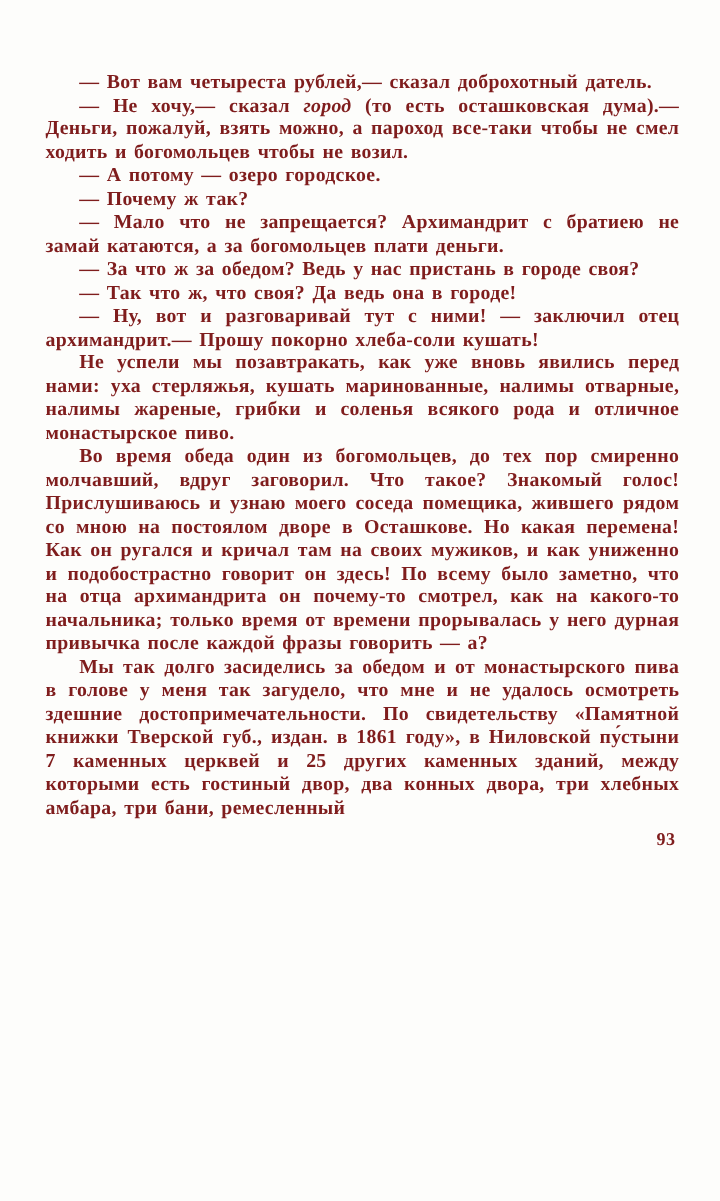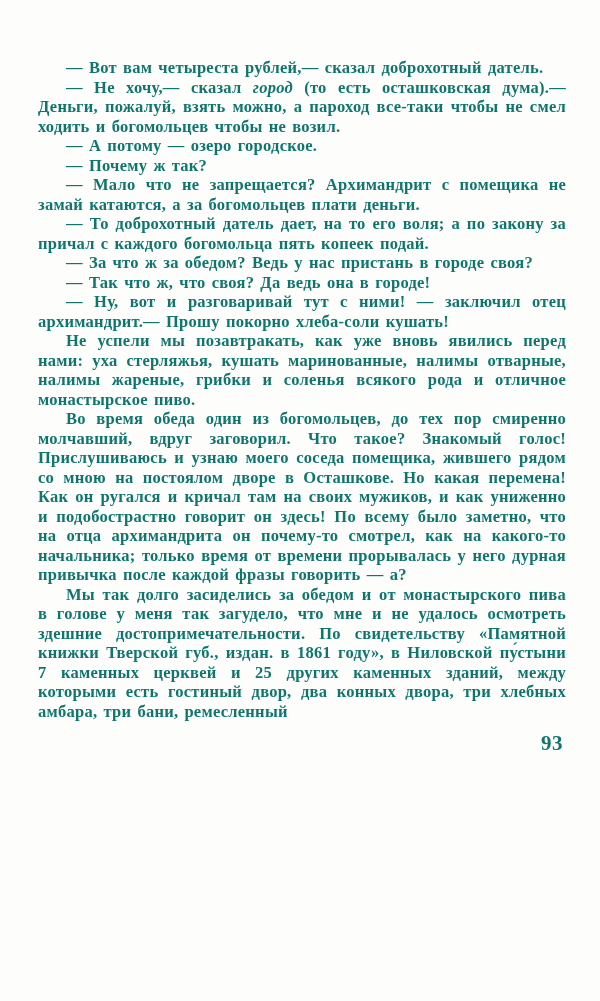--- a/index.html
+++ b/index.html
@@ -14,54 +14,53 @@
   }
   .scan {
     position: relative;
     width: 600px;
     height: 1001px;
     box-sizing: border-box;
     background: #fdfdfb;
     padding: 58px 34px 0 38px;
     font-family: "Liberation Serif", "DejaVu Serif", serif;
     font-weight: 700;
-    color: #0f766e;
+    color: #7f1d1d;
   }
   .para {
     margin: 0;
     font-size: 16.5px;
     line-height: 19.5px;
     text-align: justify;
     text-indent: 28px;
     word-spacing: 1.8px;
     letter-spacing: 0.25px;
   }
   .emph {
     font-style: italic;
     margin-top: 34px;
   }
   .page-number {
     margin-top: 10px;
     text-align: right;
-    font-size: 21px;
+    font-size: 15px;
     letter-spacing: 0.5px;
     padding-right: 3px;
   }
 </style>
 </head>
 <body>
 
 <div class="scan">
   <div>
     <p class="para">— Вот вам четыреста рублей,— сказал доброхотный датель.</p>
     <p class="para"><span>— Не хочу,— сказал </span><span class="emph">город</span><span> (то есть осташковская дума).— Деньги, пожалуй, взять можно, а пароход все-таки чтобы не смел ходить и богомольцев чтобы не возил.</span></p>
     <p class="para">— А потому — озеро городское.</p>
     <p class="para">— Почему ж так?</p>
-    <p class="para">— Мало что не запрещается? Архимандрит с помещика не замай катаются, а за богомольцев плати деньги.</p>
-    <p class="para">— То доброхотный датель дает, на то его воля; а по закону за причал с каждого богомольца пять копеек подай.</p>
+    <p class="para">— Мало что не запрещается? Архимандрит с братиею не замай катаются, а за богомольцев плати деньги.</p>
     <p class="para">— За что ж за обедом? Ведь у нас пристань в городе своя?</p>
     <p class="para">— Так что ж, что своя? Да ведь она в городе!</p>
     <p class="para">— Ну, вот и разговаривай тут с ними! — заключил отец архимандрит.— Прошу покорно хлеба-соли кушать!</p>
     <p class="para">Не успели мы позавтракать, как уже вновь явились перед нами: уха стерляжья, кушать маринованные, налимы отварные, налимы жареные, грибки и соленья всякого рода и отличное монастырское пиво.</p>
     <p class="para">Во время обеда один из богомольцев, до тех пор смиренно молчавший, вдруг заговорил. Что такое? Знакомый голос! Прислушиваюсь и узнаю моего соседа помещика, жившего рядом со мною на постоялом дворе в Осташкове. Но какая перемена! Как он ругался и кричал там на своих мужиков, и как униженно и подобострастно говорит он здесь! По всему было заметно, что на отца архимандрита он почему-то смотрел, как на какого-то начальника; только время от времени прорывалась у него дурная привычка после каждой фразы говорить — а?</p>
     <p class="para">Мы так долго засиделись за обедом и от монастырского пива в голове у меня так загудело, что мне и не удалось осмотреть здешние достопримечательности. По свидетельству «Памятной книжки Тверской губ., издан. в 1861 году», в Ниловской пу́стыни 7 каменных церквей и 25 других каменных зданий, между которыми есть гостиный двор, два конных двора, три хлебных амбара, три бани, ремесленный</p>
   </div>
   <div class="page-number">93</div>
 </div>
 

